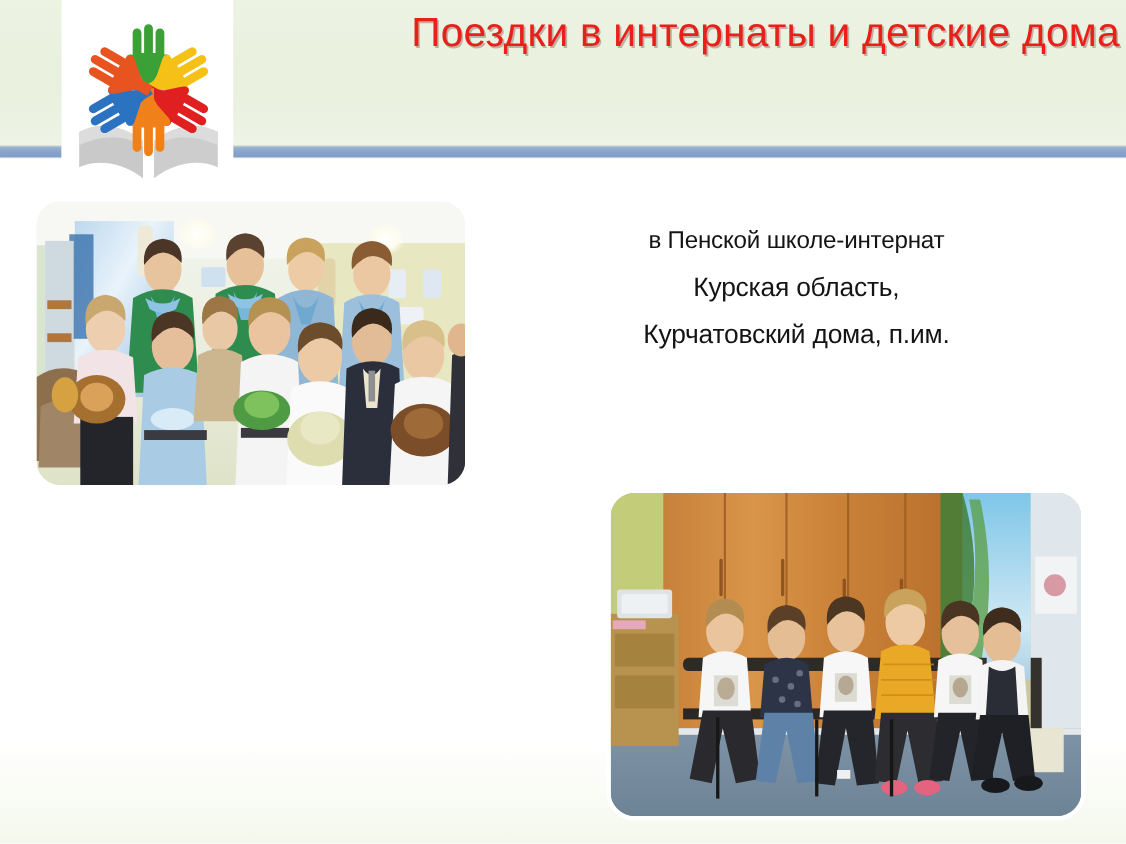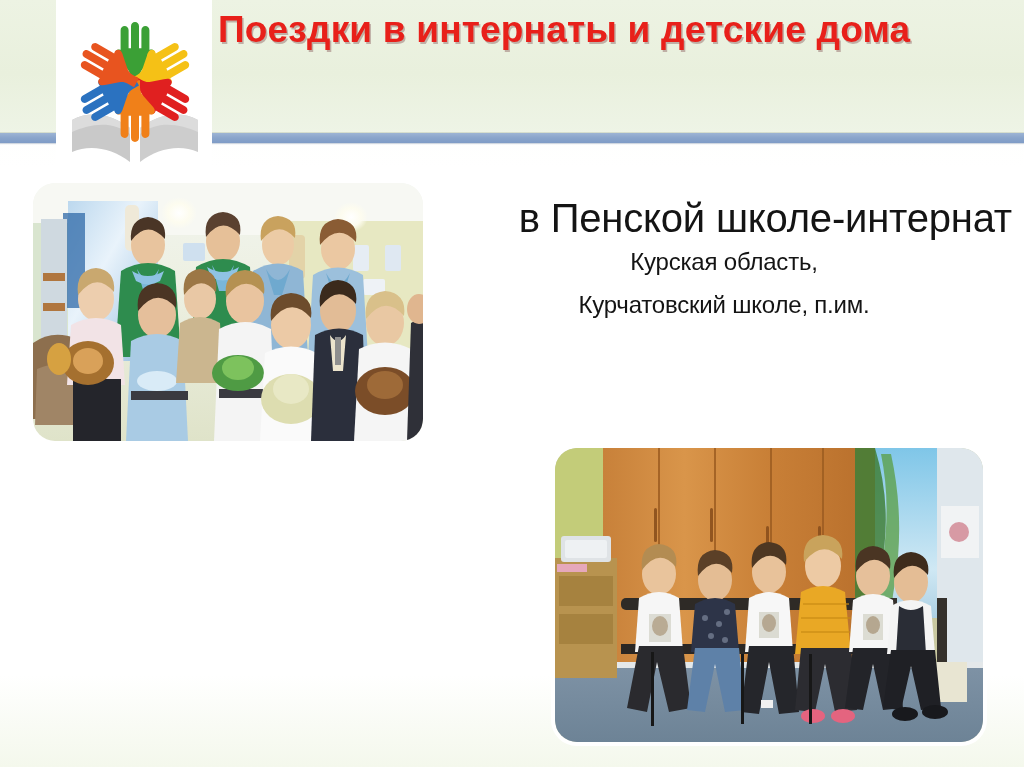--- a/index.html
+++ b/index.html
@@ -73,24 +73,24 @@
     height: 168px;
   }
   .logo svg { display: block; width: 150px; height: 168px; }
 
   
   .slide-title {
     position: absolute;
     left: 218px;
     top: 4px;
     width: 800px;
-    text-align: left;
+    text-align: right;
     color: #e8201a;
     font-family: "Liberation Sans", sans-serif;
-    font-weight: bold;
+    font-weight: normal;
     font-size: 37px;
     line-height: 52px;
     letter-spacing: 0.2px;
     text-shadow: 1.5px 1.5px 0 rgba(140,95,95,0.45);
     white-space: pre-line;
   }
 
   
   .photo {
     position: absolute;
@@ -117,24 +117,23 @@
     top: 196px;
     width: 576px;
     text-align: center;
     color: #141414;
   }
   .caption .line {
     font-family: "Liberation Sans", sans-serif;
     display: block;
   }
   .caption .line-1 {
-    font-size: 40px;
+    font-size: 22px;
     line-height: 44px;
     letter-spacing: -0.2px;
-    text-align: right;
   }
   .caption .line-2,
   .caption .line-3,
   .caption .line-4 {
     font-size: 24px;
     line-height: 43px;
     letter-spacing: -0.2px;
   }
 </style>
 </head>
@@ -327,21 +326,21 @@
 
         <path d="M378 140 q10 -6 12 0 l0 118 h-16 z" fill="#2f3038"></path>
         <ellipse cx="386" cy="126" rx="12" ry="15" fill="#e0b68f"></ellipse>
       </svg>
     </div>
   </div>
 
   <div class="caption">
     <span class="line line-1">в Пенской школе-интернат</span>
     <span class="line line-2">Курская область,</span>
-    <span class="line line-3">Курчатовский школе, п.им.</span>
+    <span class="line line-3">Курчатовский дома, п.им.</span>
   </div>
 
   <div class="photo" id="photo-2">
     <div class="inner">
       <svg viewBox="0 0 428 294" preserveAspectRatio="none" xmlns="http://www.w3.org/2000/svg">
         <defs>
           <linearGradient id="p2wood" x1="0" y1="0" x2="1" y2="0">
             <stop offset="0" stop-color="#c8813a"></stop>
             <stop offset="0.3" stop-color="#d9954a"></stop>
             <stop offset="0.6" stop-color="#c98037"></stop>

